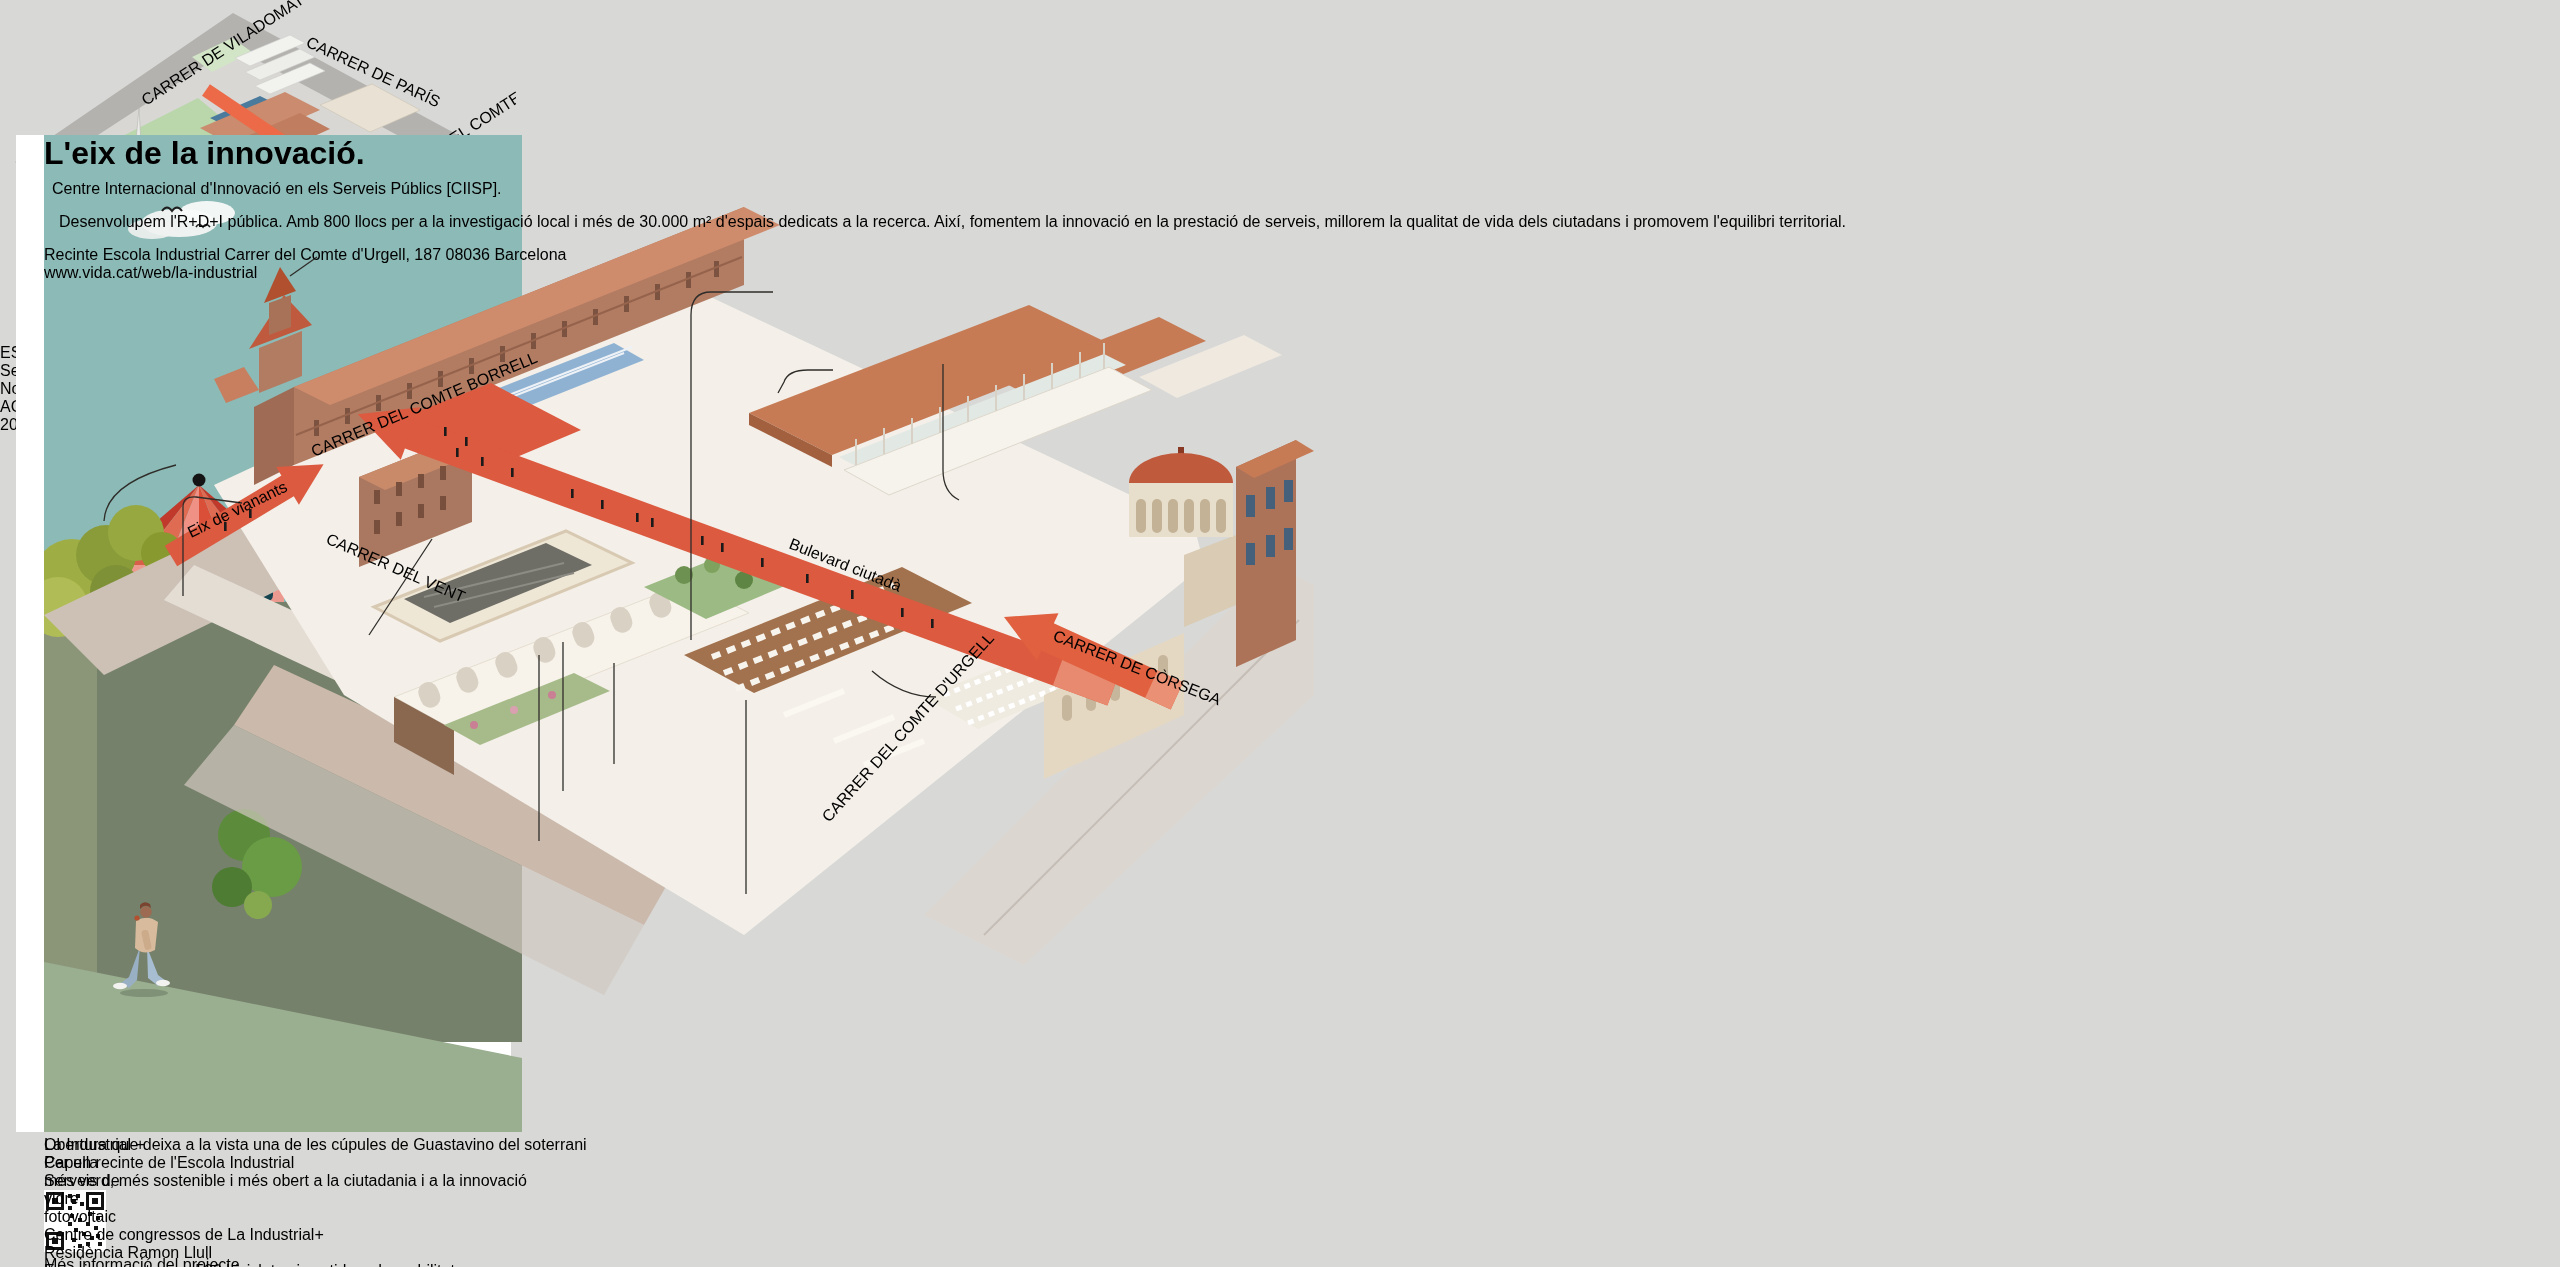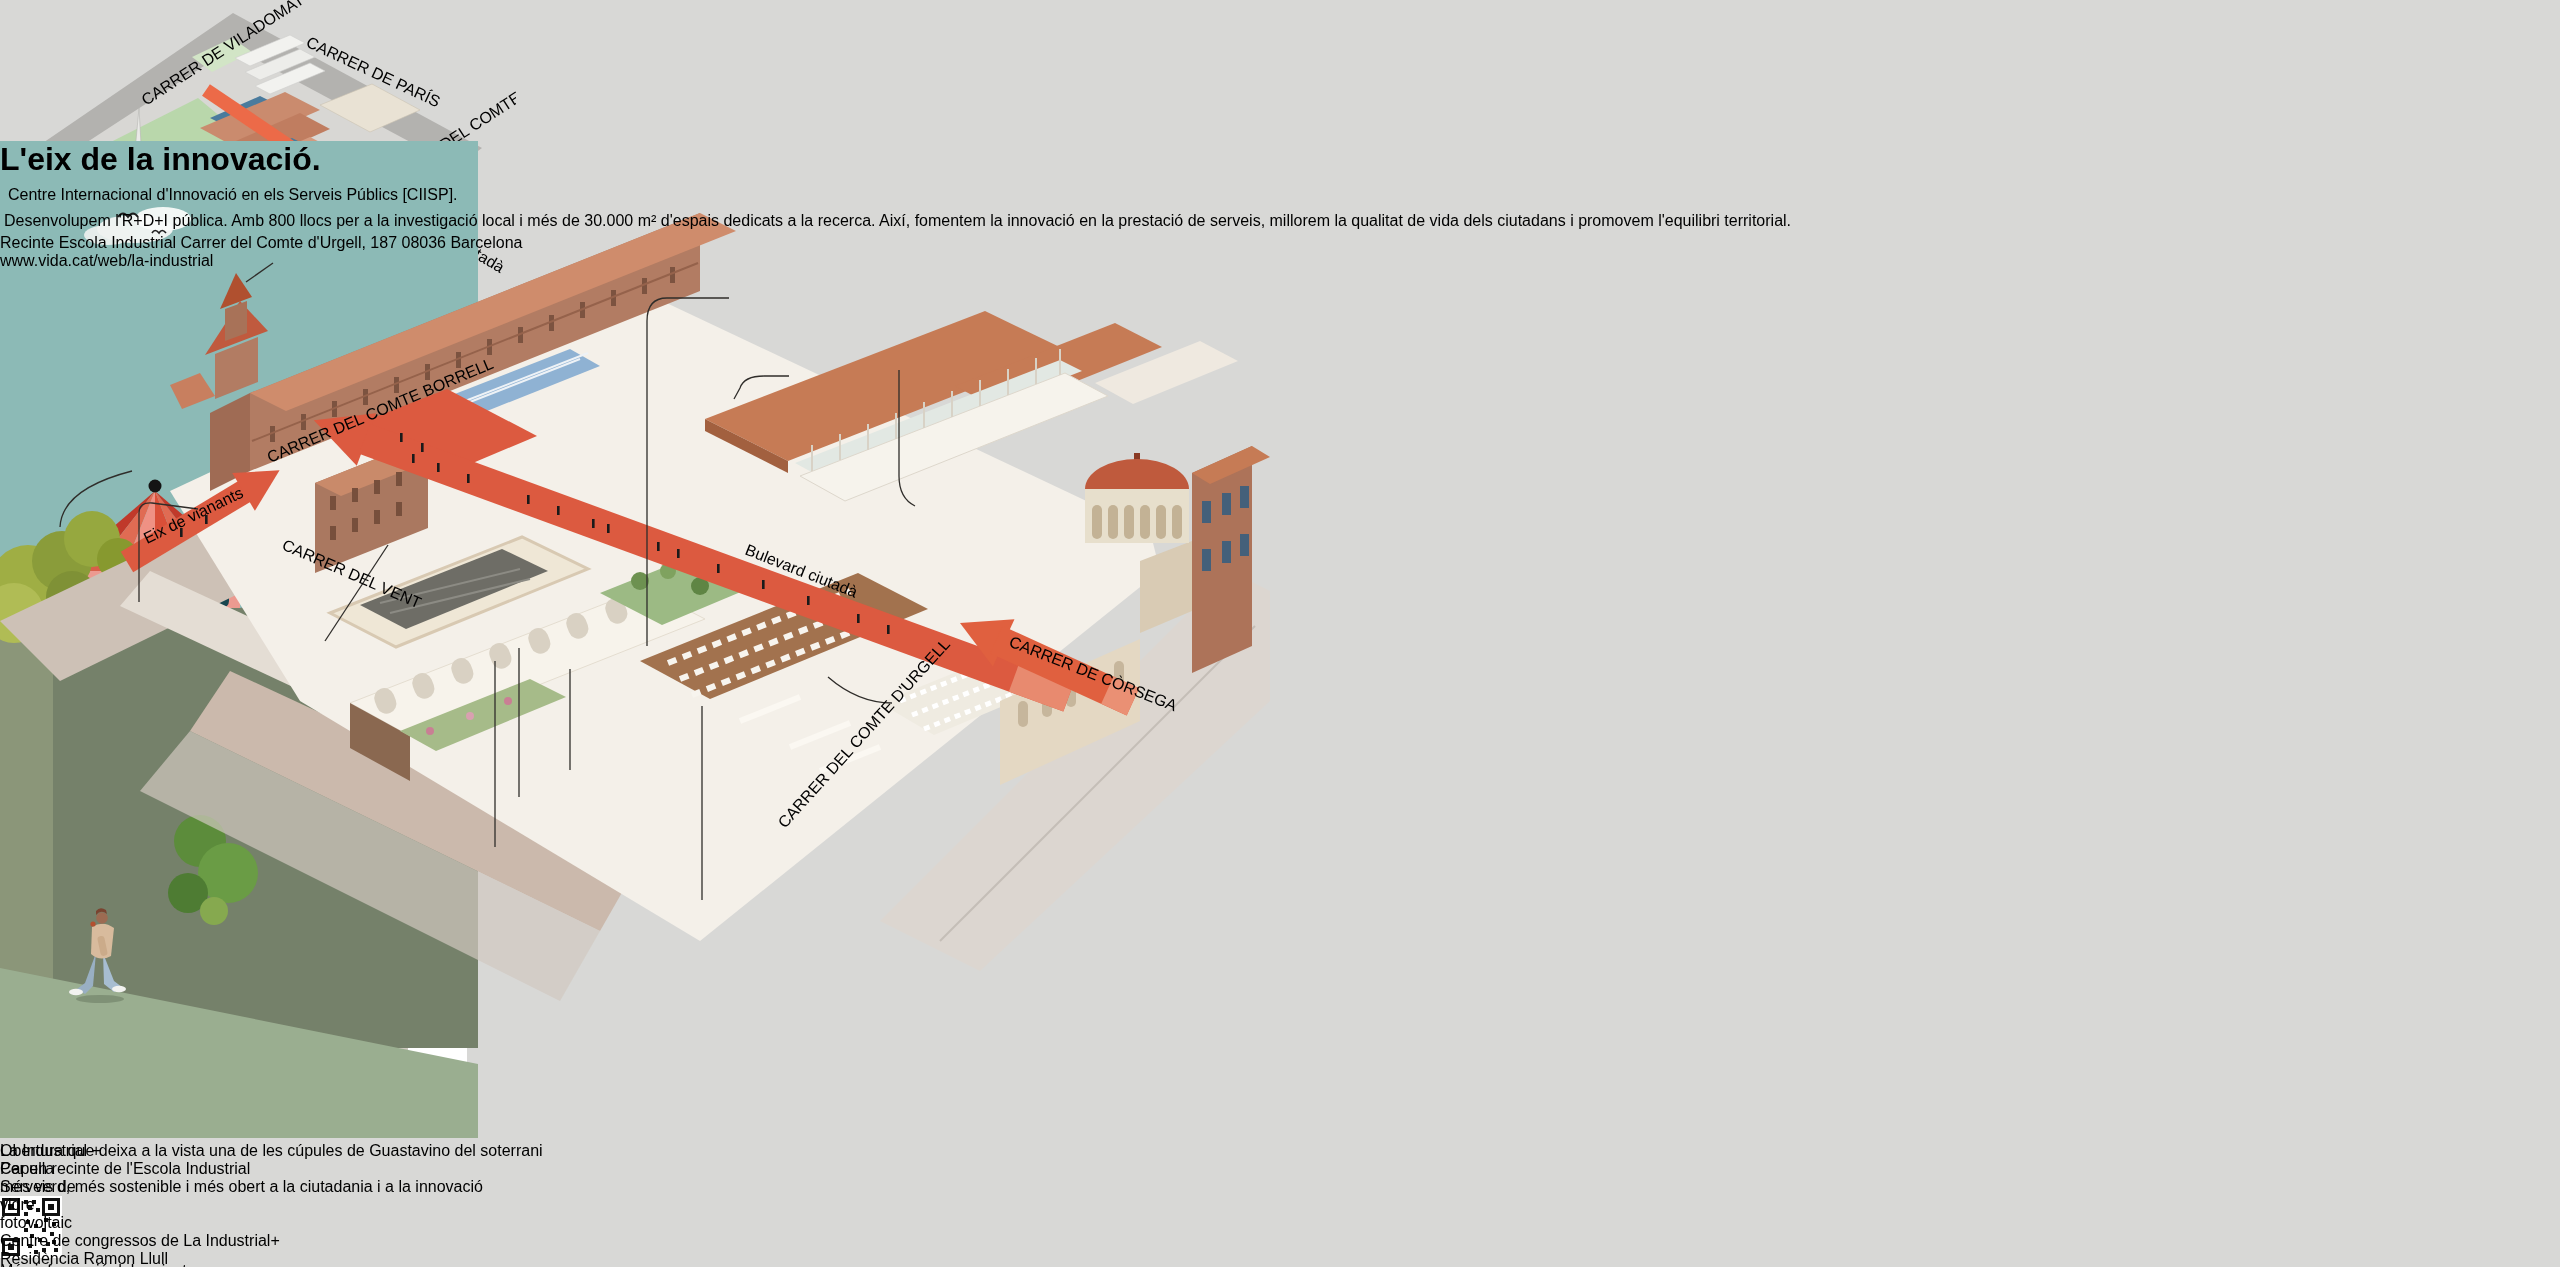--- a/index.html
+++ b/index.html
@@ -1,18 +1,18 @@
 <!DOCTYPE html>
 <html><head>
 <meta charset="utf-8">
 <style>
   html,body{margin:0;padding:0;background:#d8d8d6;}
   .stage{position:relative;width:2560px;height:1267px;background:#d8d8d6;
          font-family:"Liberation Sans",sans-serif;overflow:hidden;}
-  .panel{position:absolute;top:141px;height:997px;}
+  .panel{position:absolute;top:135px;height:997px;padding-left:44px;}
 
   
   .panel-photos{left:16px;width:451px;background:#ffffff;}
   .eyebrow{position:absolute;left:42px;top:74px;font-size:14px;color:#26241f;letter-spacing:.2px;}
   .headline{position:absolute;left:42px;top:96px;font-size:22px;line-height:25px;font-weight:700;
             color:#22201d;letter-spacing:-.2px;}
   .headline span{display:block;}
   .rule{position:absolute;left:42px;top:189px;width:82px;height:4px;background:#141414;}
   .org-block{position:absolute;left:42px;top:208px;font-size:15px;line-height:19.5px;font-weight:700;color:#26241f;}
   .org-block span{display:block;}
@@ -617,21 +617,21 @@
     <h1 class="r-title" style="margin:0">
       <span class="t1">L'eix de la</span>
       <span class="t2">innovació.</span>
     </h1>
     <div class="r-rule"></div>
     <p class="r-org" style="margin:8px">
       <span>Centre Internacional</span>
       <span>d'Innovació en els</span>
       <span>Serveis Públics [CIISP].</span>
     </p>
-    <p class="r-body" style="margin:4px">
+    <p class="r-body" style="margin:15px">
       <span>Desenvolupem l'R+D+I</span>
       <span>pública. Amb 800 llocs</span>
       <span>per a la investigació</span>
       <span>local i més de 30.000 m²</span>
       <span>d'espais dedicats a la</span>
       <span>recerca. Així, fomentem la</span>
       <span>innovació en la prestació</span>
       <span>de serveis, millorem la</span>
       <span>qualitat de vida dels</span>
       <span>ciutadans i promovem</span>

